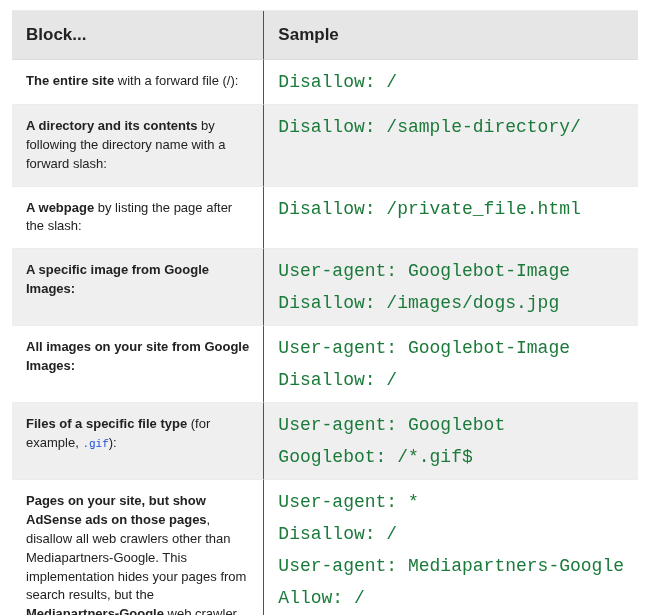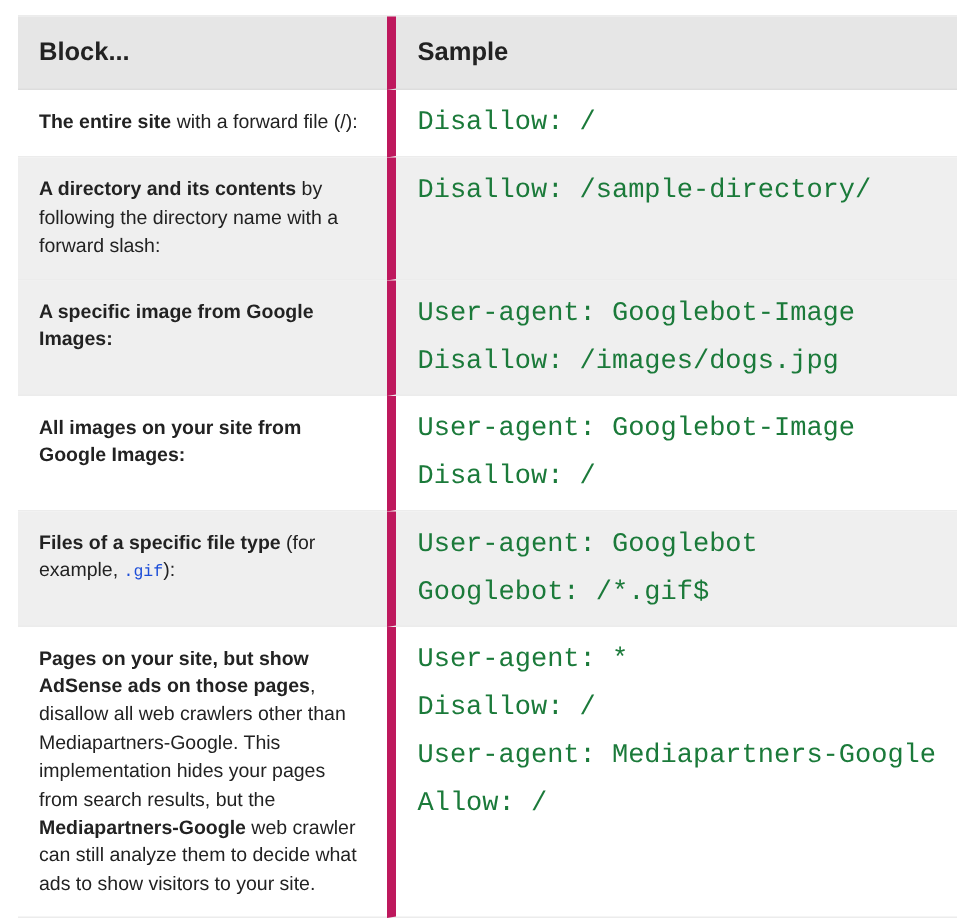--- a/index.html
+++ b/index.html
@@ -30,21 +30,21 @@
     border-bottom: 1px solid #ddd;
     margin-left: 12px;
   }
   .tbl td {
     vertical-align: top;
     padding: 12px 14px;
     border-bottom: 1px solid #ececec;
   }
   .tbl th + th,
   .tbl td + td {
-    border-left: 6px solid #be185d;
+    border-left: 1px solid #be185d;
   }
   .col-block { width: 49%; }
   .col-sample { width: 51%; }
   .alt { background: #efefef; }
   .desc { line-height: 1.45; }
   .desc b { font-weight: 700; }
   code.inline {
     font-family: "Courier New", Courier, monospace;
     font-size: 11px;
     color: #1d4ed8;
@@ -81,20 +81,26 @@
           <td class="sample">
             <div class="sample-line">Disallow: /</div>
           </td>
         </tr>
         <tr class="alt">
           <td class="desc"><b>A directory and its contents</b><span> by following the directory name with a forward slash:</span></td>
           <td class="sample">
             <div class="sample-line">Disallow: /sample-directory/</div>
           </td>
         </tr>
+        <tr>
+          <td class="desc"><b>A webpage</b><span> by listing the page after the slash:</span></td>
+          <td class="sample">
+            <div class="sample-line">Disallow: /private_file.html</div>
+          </td>
+        </tr>
         <tr class="alt">
           <td class="desc"><b>A specific image from Google Images:</b></td>
           <td class="sample">
             <div class="sample-line">User-agent: Googlebot-Image</div>
             <div class="sample-line">Disallow: /images/dogs.jpg</div>
           </td>
         </tr>
         <tr>
           <td class="desc"><b>All images on your site from Google Images:</b></td>
           <td class="sample">

